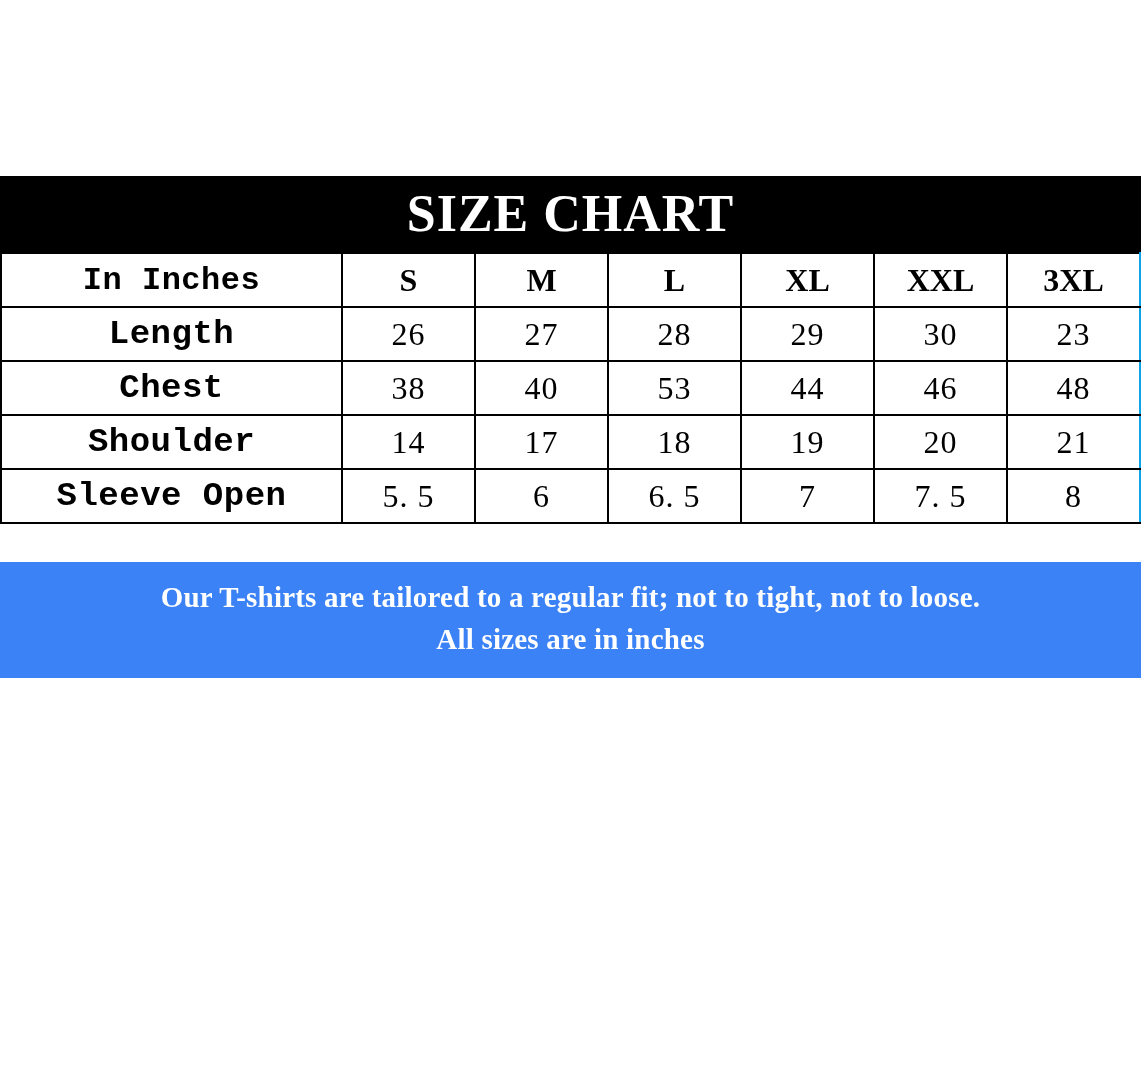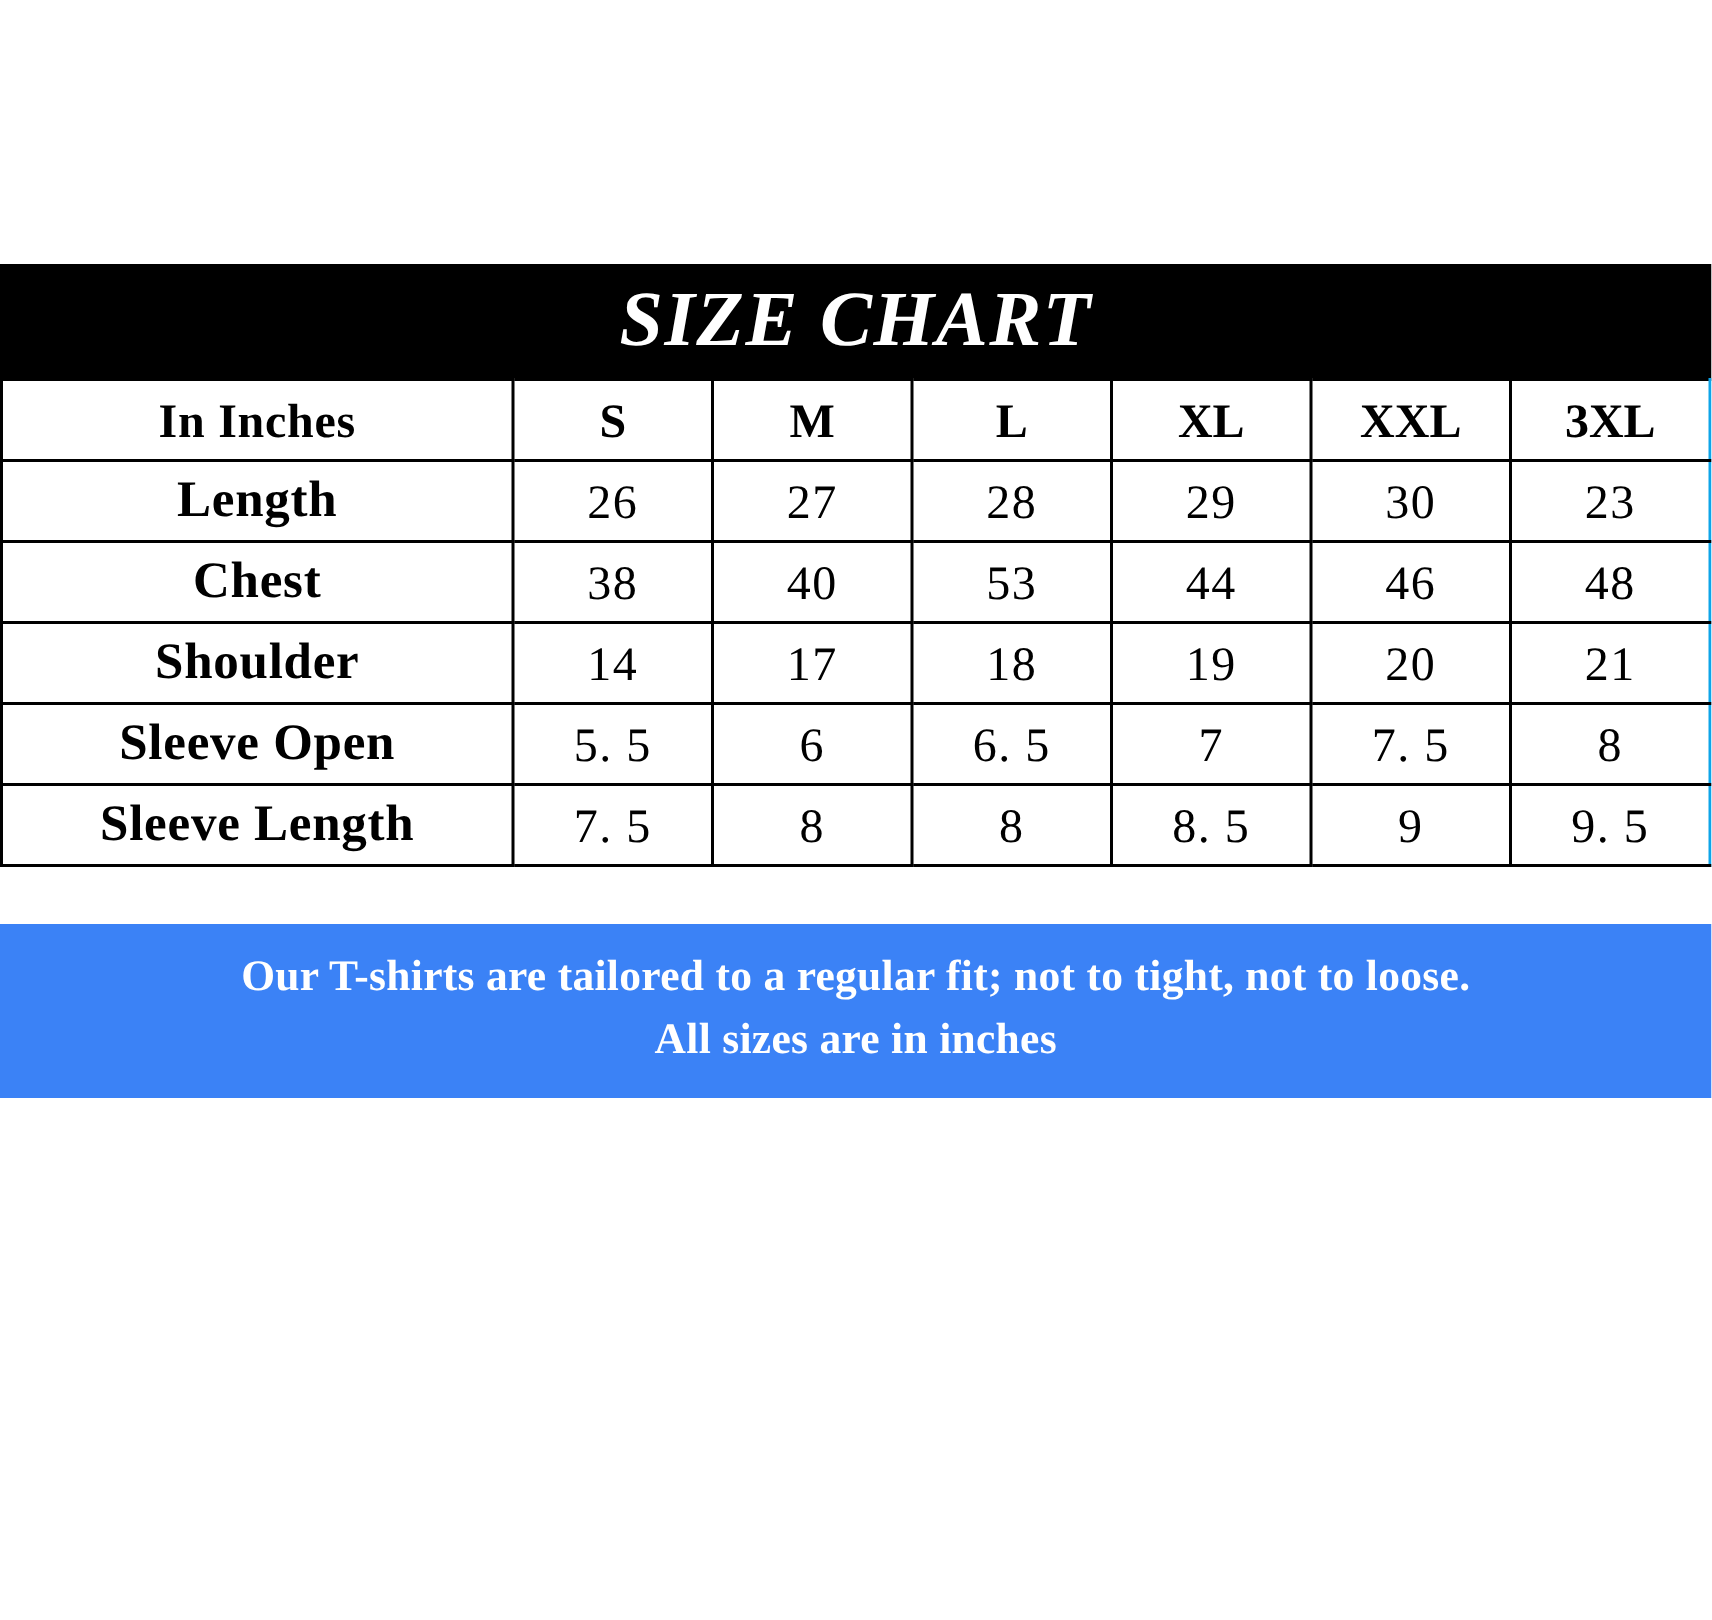--- a/index.html
+++ b/index.html
@@ -22,21 +22,20 @@
     width: 1141px;
   }
 
   .title-bar {
     background: #000000;
     color: #ffffff;
     height: 76px;
     display: flex;
     align-items: center;
     justify-content: center;
-    font-style: italic;
   }
   .title-bar .title-text {
     font-family: "Liberation Serif", serif;
     font-weight: bold;
     font-size: 52px;
     letter-spacing: 1px;
     line-height: 1;
   }
 
   table.size-table {
@@ -49,21 +48,21 @@
     border: 2px solid #000000;
     height: 52px;
     text-align: center;
     vertical-align: middle;
     padding: 0;
   }
   table.size-table td.label-cell {
     width: 339px;
     font-weight: bold;
     font-size: 34px;
-    font-family: Liberation Serif, serif;
+    font-family: Liberation Mono, monospace;
     letter-spacing: 0.5px;
   }
   table.size-table td.head-cell {
     font-weight: bold;
     font-size: 32px;
     font-family: "Liberation Serif", serif;
   }
   table.size-table td.val-cell {
     font-size: 32px;
     font-family: "Liberation Serif", serif;
@@ -148,29 +147,20 @@
       <tr>
         <td class="label-cell">Sleeve Open</td>
         <td class="val-cell">5. 5</td>
         <td class="val-cell">6</td>
         <td class="val-cell">6. 5</td>
         <td class="val-cell">7</td>
         <td class="val-cell">7. 5</td>
         <td class="val-cell">8</td>
       </tr>
 
-      <tr>
-        <td class="label-cell">Sleeve Length</td>
-        <td class="val-cell">7. 5</td>
-        <td class="val-cell">8</td>
-        <td class="val-cell">8</td>
-        <td class="val-cell">8. 5</td>
-        <td class="val-cell">9</td>
-        <td class="val-cell">9. 5</td>
-      </tr>
     </tbody>
   </table>
 
   <div class="note-bar">
     <div class="note-line">Our T-shirts are tailored to a regular fit; not to tight, not to loose.</div>
     <div class="note-line">All sizes are in inches</div>
   </div>
 
 </div>
 

